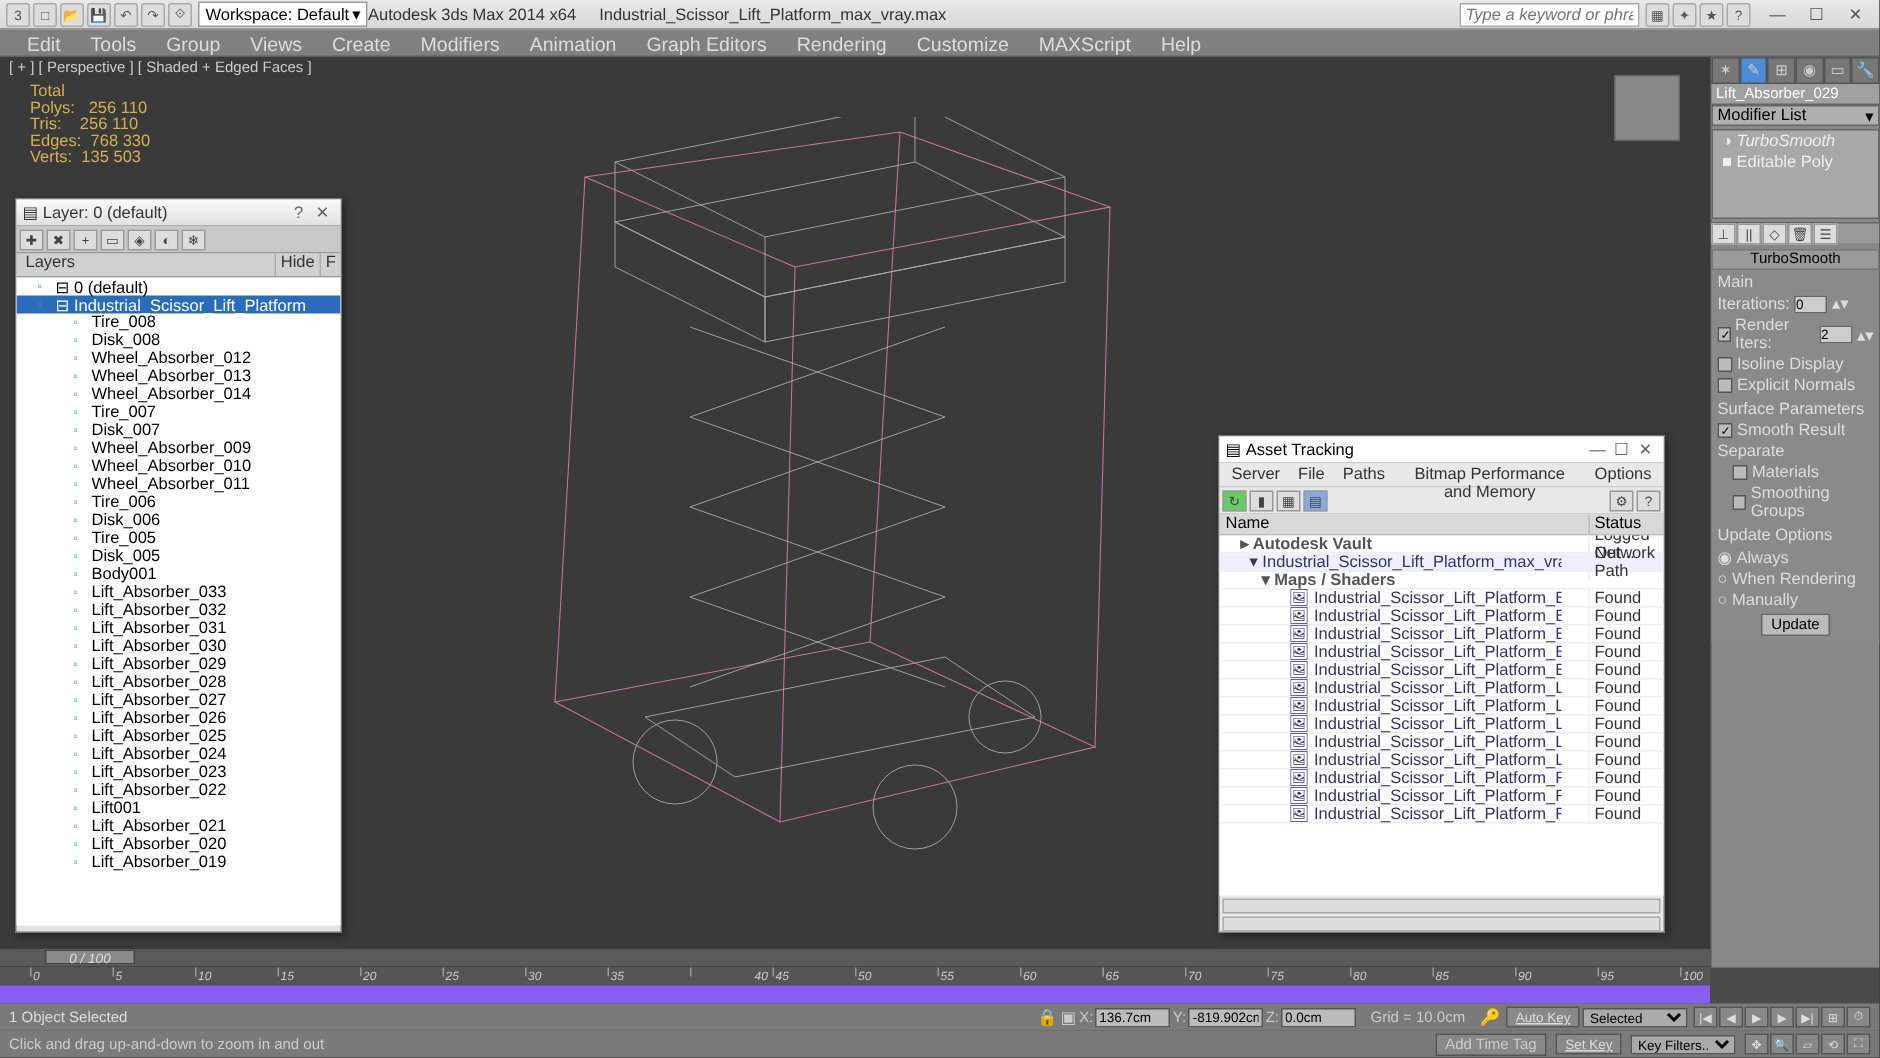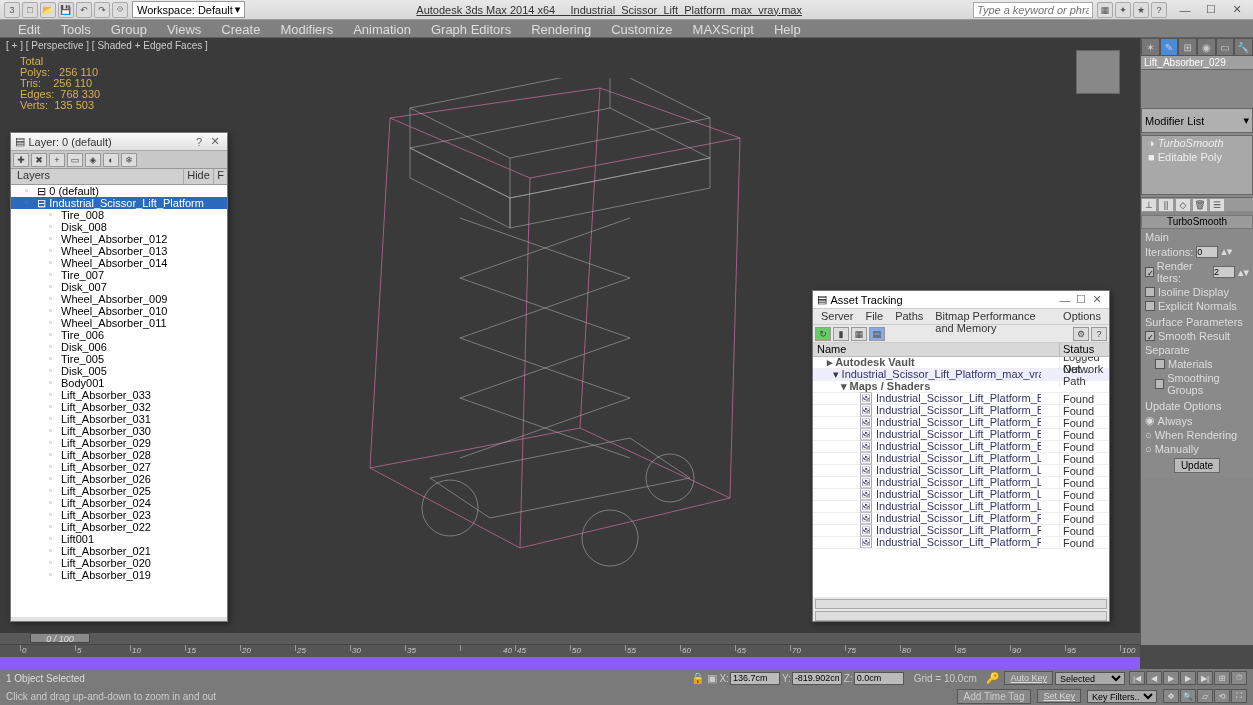--- a/index.html
+++ b/index.html
@@ -3,21 +3,21 @@
 <meta charset="utf-8">
 <style>
 * { margin: 0; padding: 0; box-sizing: border-box; font-family: "Segoe UI", Tahoma, sans-serif; font-size: 11px; }
 body { width: 1253px; height: 705px; background: #4a4a4a; overflow: hidden; position: relative; }
 
 
 .titlebar { height: 20px; background: linear-gradient(#e8e8e8,#d8d8d8); display: flex; align-items: center; padding: 0 4px; border-bottom: 1px solid #999; }
 .titlebar .qat { display: flex; gap: 2px; }
 .qat-btn { width: 16px; height: 16px; background: #ddd; border: 1px solid #aaa; border-radius: 2px; display:flex;align-items:center;justify-content:center;font-size:9px;color:#555; }
 .workspace { margin-left: 4px; background: #fff; border: 1px solid #999; padding: 1px 4px; font-size: 10px; display:flex;align-items:center;gap:2px; }
-.title-center { flex: 1; text-align: center; font-size: 11px; color: #333; text-decoration: underline; }
+.title-center { flex: 1; font-size: 11px; color: #333; }
 .search { width: 120px; height: 16px; border: 1px solid #aaa; background: #fff; font-style: italic; color:#999; padding:0 3px; }
 .win-btns { display: flex; gap: 2px; margin-left:6px;}
 .win-btn { width: 24px; height: 18px; display:flex;align-items:center;justify-content:center; color:#555;}
 
 
 .menubar { height: 18px; background: #808080; border-bottom: 1px solid #606060; display: flex; padding: 0 8px; }
 .menu-item { padding: 2px 10px; color: #ddd; font-size: 13px; cursor: default; }
 
 
 .main { position: absolute; top: 38px; left: 0; right: 113px; bottom: 60px; background: #3a3a3a; }
@@ -46,40 +46,40 @@
 .tree-row{height:12px;display:flex;align-items:center;padding-left:2px;white-space:nowrap;color:#000;}
 .tree-row.sel{background:#2a6bbd;color:#fff;}
 .tree-row .ind{display:inline-block;}
 .tree-row .ic{width:10px;height:10px;margin-right:2px;font-size:8px;color:#3a7;}
 
 
 .asset-dlg{ top:290px; left:812px; width:298px; height:332px; background:#e8e8e8;}
 .asset-title{height:18px;background:#fff;display:flex;align-items:center;padding:0 4px;border-bottom:1px solid #ccc;}
 .asset-title .sp{flex:1;}
 .asset-menu{height:16px;background:#e8e8e8;display:flex;gap:0;padding:0 2px;font-size:10px;color:#333;border-bottom:1px solid #ccc;}
-.asset-menu span{padding:1px 6px;}
+.asset-menu span{padding:1px 6px;text-align:center;}
 .asset-tb{height:18px;background:#e8e8e8;display:flex;gap:2px;padding:2px;border-bottom:1px solid #ccc;}
 .asset-head{height:14px;background:#d8d8d8;display:flex;font-size:10px;border-bottom:1px solid #bbb;}
 .asset-head .n{flex:1;padding-left:4px;}
 .asset-head .s{width:50px;border-left:1px solid #bbb;padding-left:3px;}
 .asset-body{height:240px;overflow:auto;background:#fff;font-size:10px;}
 .asset-row{height:12px;display:flex;align-items:center;border-bottom:1px solid #eee;gap:18px;}
 .asset-row.h{background:#eef;}
 .asset-row .n{flex:1;padding-left:4px;white-space:nowrap;overflow:hidden;color:#336;}
 .asset-row .s{width:50px;border-left:1px solid #eee;padding-left:3px;color:#333;}
 .asset-row.hdr .n{color:#555;font-weight:bold;}
 .asset-track{height:10px;background:#ddd;border:1px solid #aaa;margin:2px;}
 
 
 .cmdpanel{ position:absolute; top:38px; right:0; width:113px; bottom:60px; background:#888; border-left:1px solid #555;}
 .cmd-tabs{height:18px;background:#777;display:flex;}
 .cmd-tab{flex:1;height:18px;border:1px solid #555;display:flex;align-items:center;justify-content:center;font-size:10px;color:#ccc;}
 .cmd-tab.act{background:#4a8cd8;}
 .obj-name{height:14px;background:#a0a0a0;color:#fff;font-size:10px;padding:1px 3px;border-bottom:1px solid #666;}
-.mod-list{height:25px;background:#b0b0b0;border:1px solid #666;font-size:10px;padding:0 3px;display:flex;align-items:center;margin-top:38px;}
+.mod-list{height:14px;background:#b0b0b0;border:1px solid #666;font-size:10px;padding:0 3px;display:flex;align-items:center;}
 .stack{height:60px;background:#a8a8a8;border:1px solid #666;margin:2px 0;font-size:10px;}
 .stack-row{padding:1px 6px;color:#eee;font-style:italic;}
 .stack-row.n{font-style:normal;}
 .stack-tb{height:14px;background:#999;display:flex;gap:1px;border-top:1px solid #666;}
 .rollout-title{height:14px;background:#9a9a9a;text-align:center;font-size:10px;color:#000;border:1px solid #777;margin-top:4px;}
 .rollout{background:#8a8a8a;padding:2px 4px;font-size:10px;color:#ddd;}
 .rollout .row{display:flex;align-items:center;gap:3px;margin:2px 0;}
 .rollout .row input[type=text]{width:22px;height:12px;font-size:9px;background:#ccc;border:1px solid #666;}
 .rollout .chk{width:10px;height:10px;border:1px solid #555;background:#bbb;display:inline-block;}
 .rollout .chk.on::after{content:"✓";font-size:8px;position:relative;top:-2px;left:1px;color:#000;}

